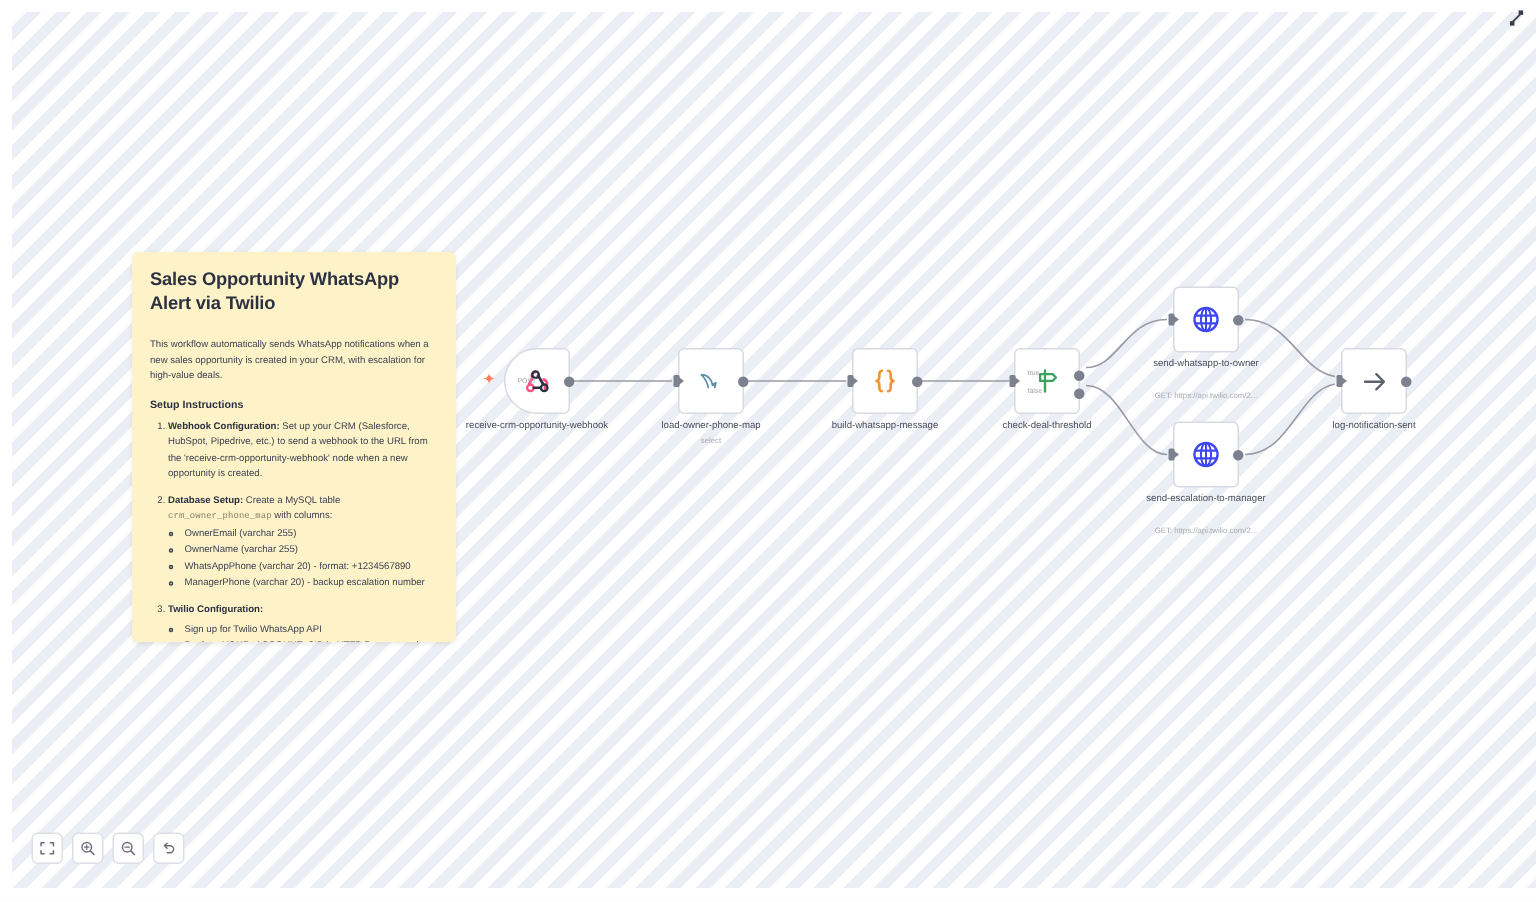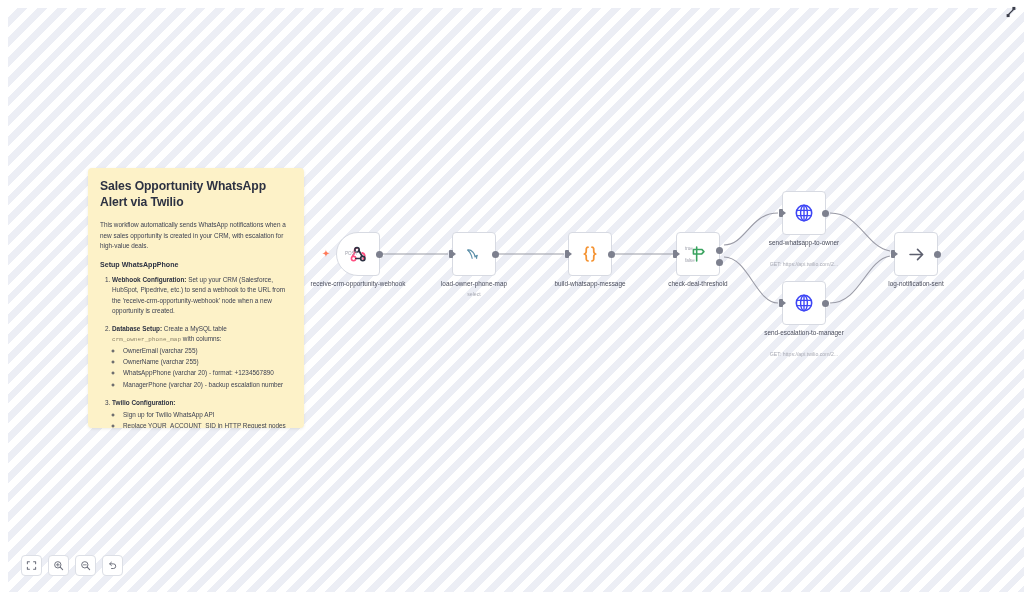--- a/index.html
+++ b/index.html
@@ -53,21 +53,21 @@
   }
   #sticky-inner {
     padding: 11px 12px 10px 12px;
     box-sizing: border-box;
   }
   .note-title {
     font-size: 12.2px;
     font-weight: bold;
     line-height: 1.28;
     color: #2c3142;
-    margin: 0 0 10px 0;
+    margin: 0 0 15px 0;
     letter-spacing: -0.1px;
   }
   .note-para {
     font-size: 6.4px;
     line-height: 1.62;
     color: #3e4252;
     margin: 0 0 10px 0;
   }
   .note-h2 {
     font-size: 7.1px;
@@ -268,21 +268,21 @@
 
       <path class="edge-path" d="M 822 205 C 852 205 858 239 882 243"></path>
 
       <path class="edge-path" d="M 822 295 C 852 295 858 252 882 248"></path>
     </svg>
 
     <div id="sticky-note">
       <div id="sticky-inner">
         <div class="note-title">Sales Opportunity WhatsApp Alert via Twilio</div>
         <p class="note-para">This workflow automatically sends WhatsApp notifications when a new sales opportunity is created in your CRM, with escalation for high-value deals.</p>
-        <div class="note-h2">Setup WhatsAppPhone</div>
+        <div class="note-h2">Setup Instructions</div>
         <ol class="note-ol">
           <li>
             <span class="li-strong">Webhook Configuration:</span><span> Set up your CRM (Salesforce, HubSpot, Pipedrive, etc.) to send a webhook to the URL from the 'receive-crm-opportunity-webhook' node when a new opportunity is created.</span>
           </li>
           <li>
             <span class="li-strong">Database Setup:</span><span> Create a MySQL table </span><code class="note-code">crm_owner_phone_map</code><span> with columns:</span>
             <ul class="note-ul">
               <li>OwnerEmail (varchar 255)</li>
               <li>OwnerName (varchar 255)</li>
               <li>WhatsAppPhone (varchar 20) - format: +1234567890</li>

